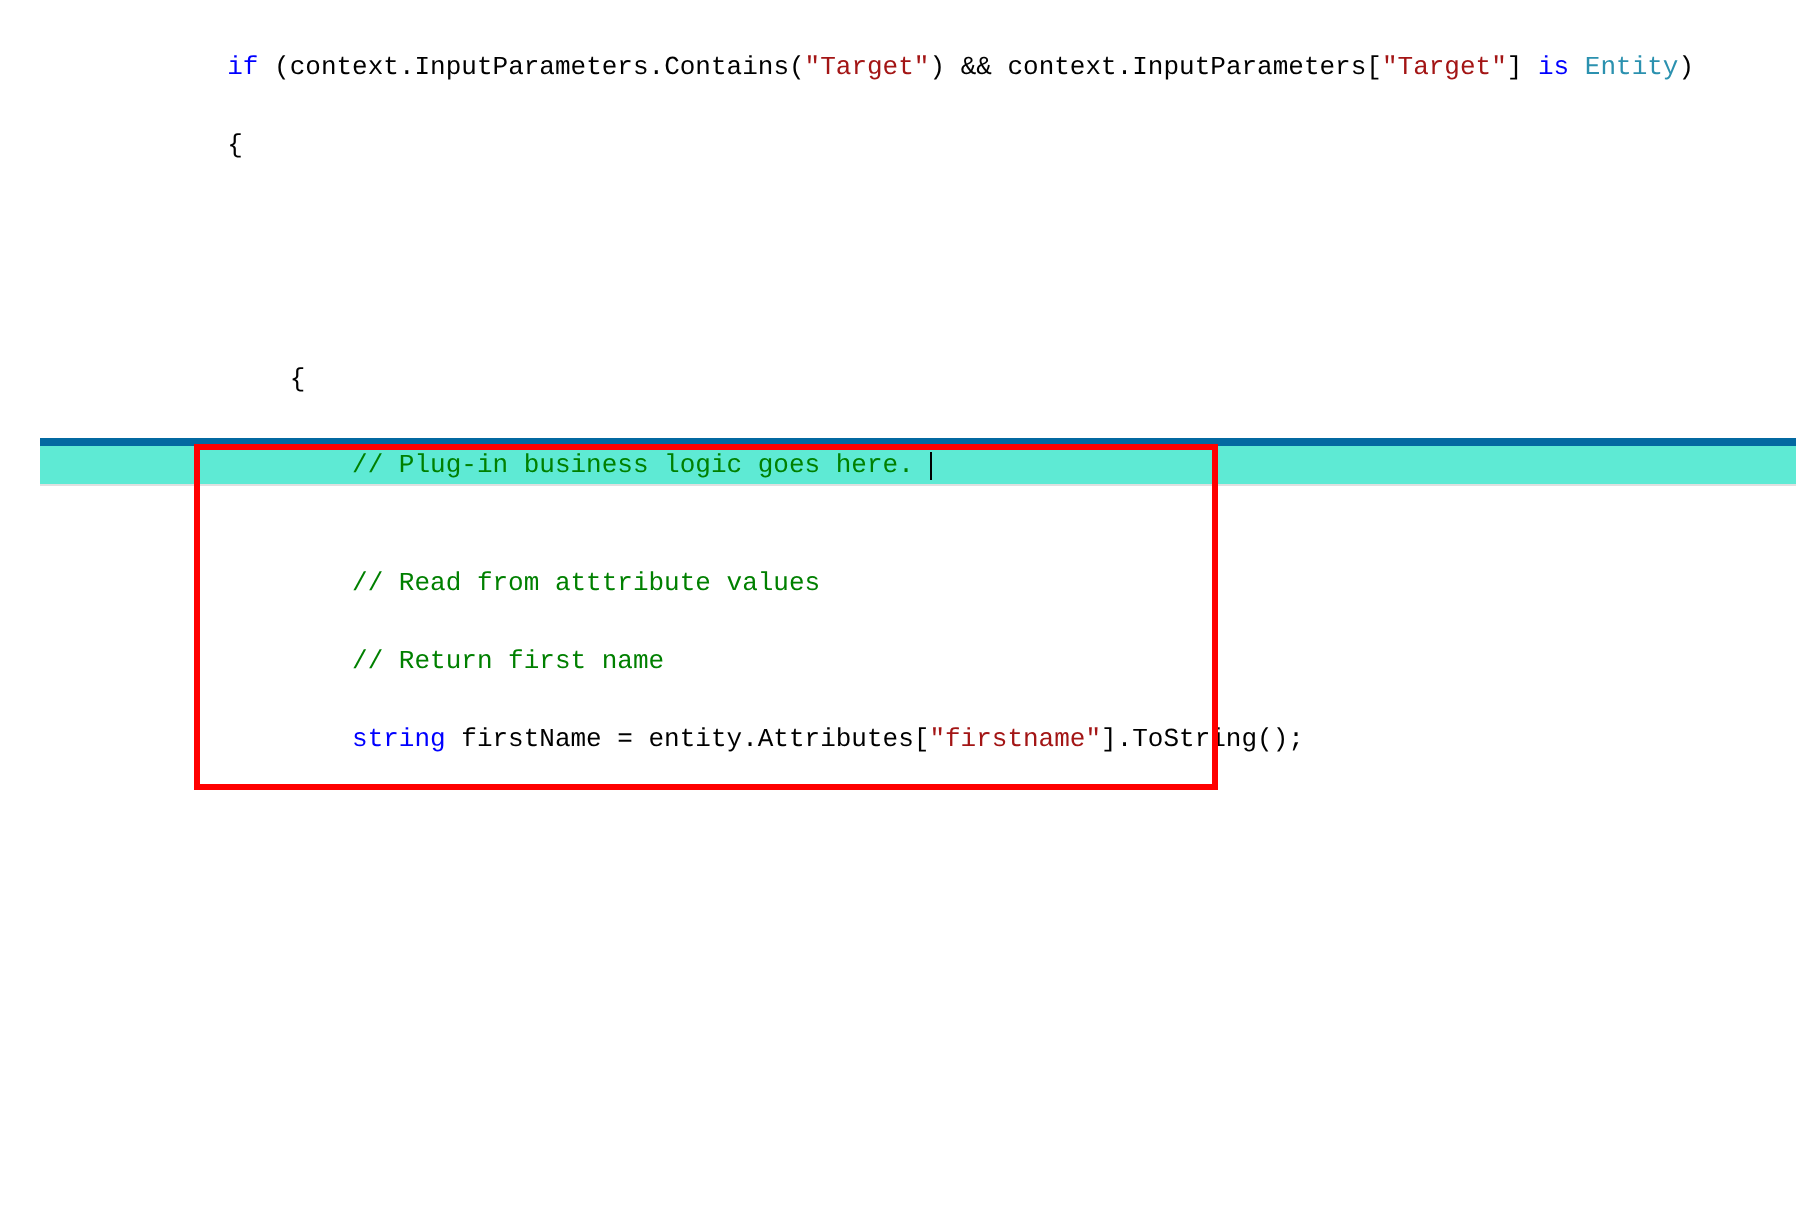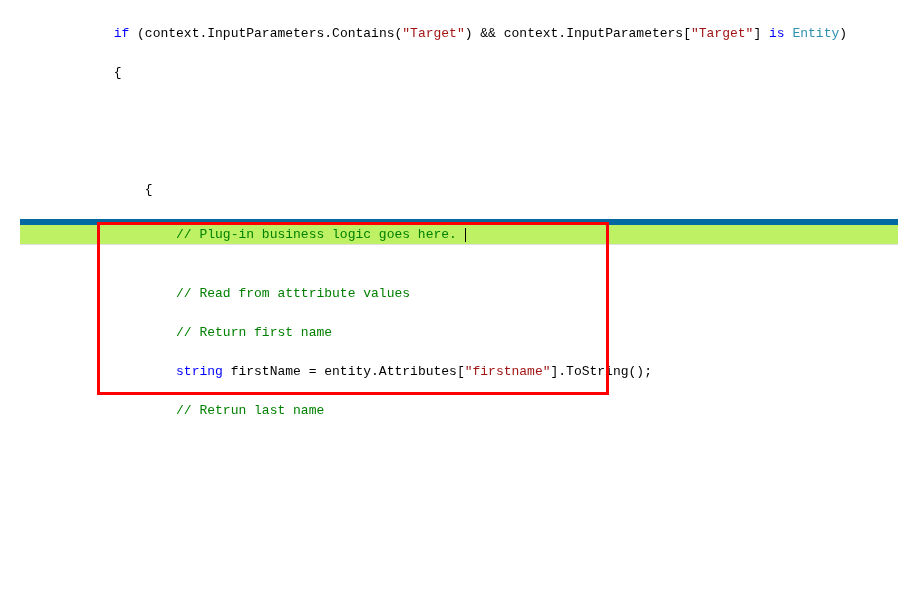--- a/index.html
+++ b/index.html
@@ -23,22 +23,22 @@
     min-height: 19px;
     position: relative;
   }
   .comment { color: #008000; }
   .keyword { color: #0000ff; }
   .type { color: #2b91af; }
   .string { color: #a31515; }
   .punct { color: #000000; }
   .ident { color: #000000; }
   .highlighted-line {
-    background: #bef264;
-    border-top: 6px solid #0369a1;
+    background: #5eead4;
+    border-top: 4px solid #0369a1;
     border-bottom: 1px solid #e0e0e0;
     width: 100%;
     display: inline-block;
   }
   .cursor {
     display: inline-block;
     width: 1px;
     height: 14px;
     background: #000;
     vertical-align: text-bottom;
@@ -58,21 +58,20 @@
 <div class="line">            <span class="keyword">if</span><span class="ident"> </span><span class="ident">(context.InputParameters.Contains(</span><span class="string">"Target"</span><span class="ident">) &amp;&amp; context.InputParameters[</span><span class="string">"Target"</span><span class="ident">] </span><span class="keyword">is</span><span class="ident"> </span><span class="type">Entity</span><span class="ident">)</span></div>
 <div class="line">            <span class="punct">{</span></div>
 <div class="line">&nbsp;</div>
 <div class="line">&nbsp;</div>
 <div class="line">                <span class="punct">{</span></div>
 <div class="line highlighted-line">                    <span class="comment">// Plug-in business logic goes here.</span><span class="cursor"></span></div>
 <div class="line">&nbsp;</div>
 <div class="line">                    <span class="comment">// Read from atttribute values</span></div>
 <div class="line">                    <span class="comment">// Return first name</span></div>
 <div class="line">                    <span class="keyword">string</span><span class="ident"> firstName = entity.Attributes[</span><span class="string">"firstname"</span><span class="ident">].ToString();</span></div>
-<div class="line">                    <span class="comment">// Retrun last name</span></div>
 
 
 
 
 
 
 
 
 
 

